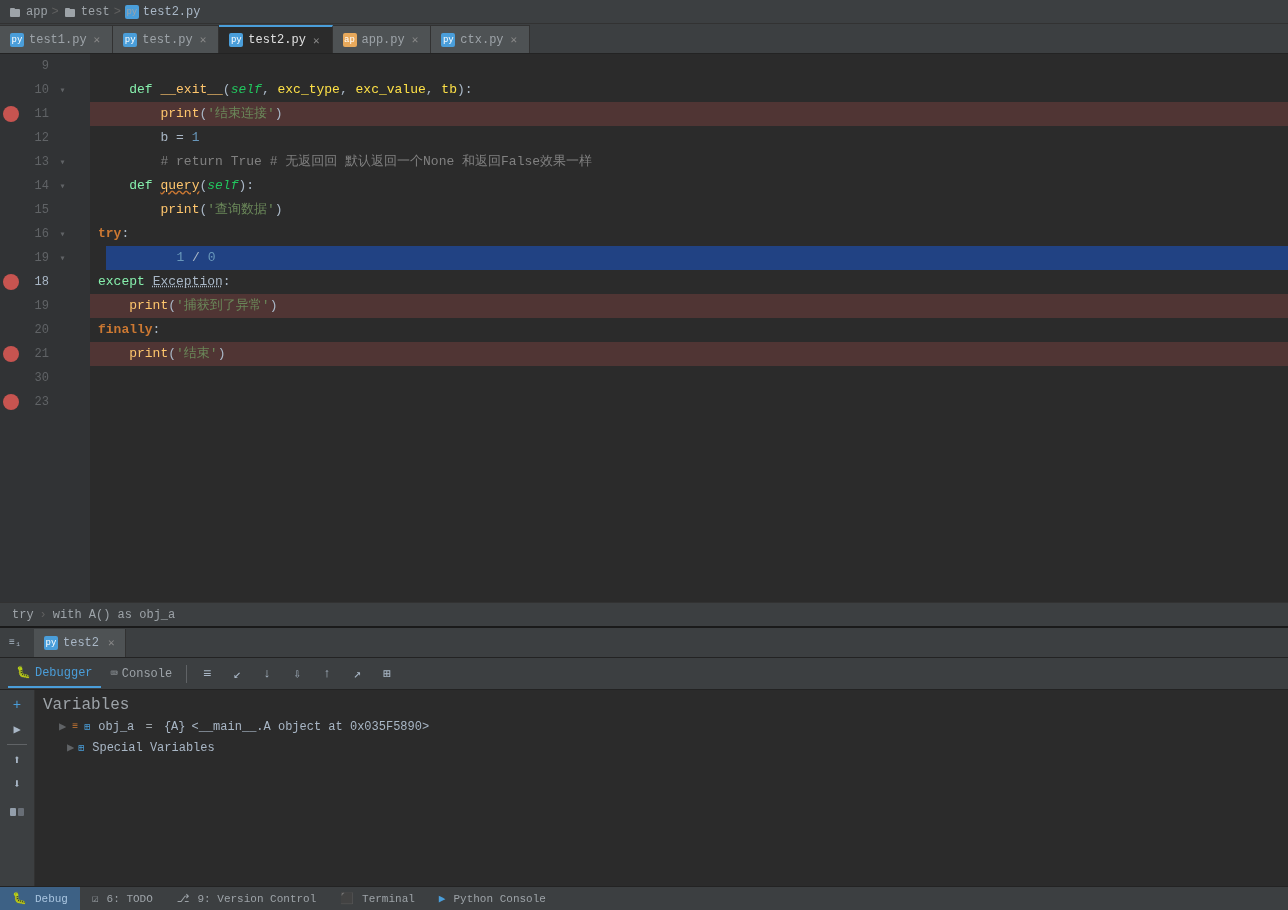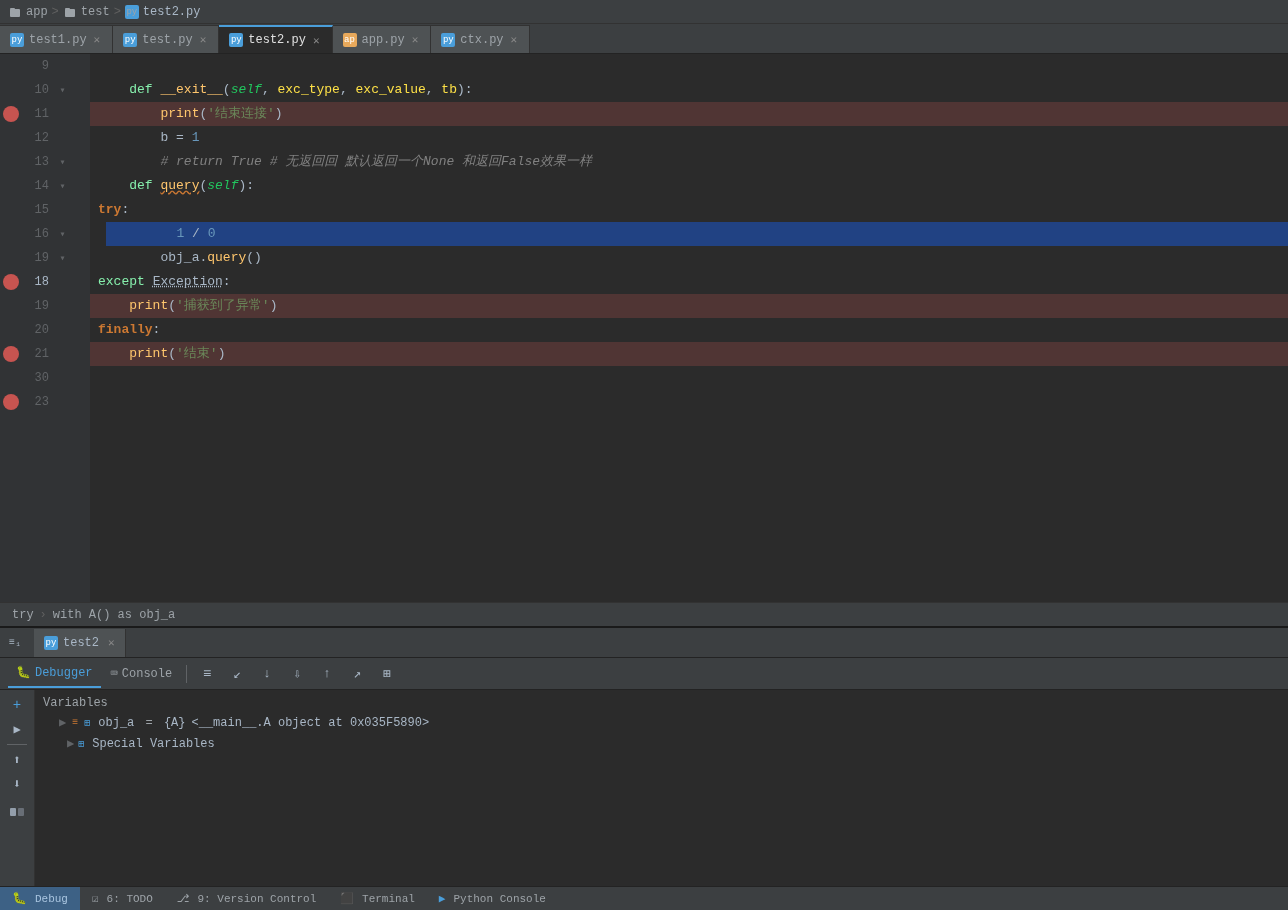--- a/index.html
+++ b/index.html
@@ -119,21 +119,21 @@
       background: #214283;
       margin-left: 16px;
     }
 
     
     .kw { color: #86efac; }
     .kw2 { color: #cc7832; font-weight: bold; }
     .fn { color: #ffc66d; }
     .fn-def { color: #ffc66d; }
     .string { color: #6a8759; }
-    .comment { color: #808080; font-style: italic; }
+    .comment { color: #808080; }
     .number { color: #6897bb; }
     .builtin { color: #a9b7c6; }
     .self-kw { color: #22c55e; font-style: italic; }
     .param { color: #fde047; }
     .op { color: #a9b7c6; }
     .hint { color: #787878; font-style: italic; }
 
     
     .editor-breadcrumb {
       background: #3c3f41;
@@ -212,21 +212,21 @@
     .debug-content {
       flex: 1;
       overflow: auto;
       padding: 4px 0;
     }
 
     .vars-header {
       display: flex;
       align-items: center;
       padding: 2px 8px;
-      font-size: 12px;
+      font-size: 16px;
       color: #9da3a8;
     }
 
     .var-row {
       display: flex;
       align-items: center;
       padding: 3px 8px;
       font-size: 12px;
       color: #a9b7c6;
       gap: 4px;
@@ -495,33 +495,33 @@
       </div>
 
       <div class="code-line">
         &nbsp;&nbsp;&nbsp;&nbsp;&nbsp;&nbsp;&nbsp;&nbsp;<span class="comment"># return True # 无返回回 默认返回一个None 和返回False效果一样</span>
       </div>
 
       <div class="code-line">
         &nbsp;&nbsp;&nbsp;&nbsp;<span class="kw">def</span> <span class="fn-def" style="text-decoration:underline wavy #cc7832;">query</span>(<span class="self-kw">self</span>):
       </div>
 
+      <div class="code-line">
+        &nbsp;&nbsp;&nbsp;&nbsp;&nbsp;&nbsp;&nbsp;&nbsp;<span class="fn">print</span>(<span class="string">'查询数据'</span>)
+      </div>
 
       <div class="code-line">
         <span class="kw2">try</span>:
       </div>
 
 
       <div class="code-line highlighted-current">
         &nbsp;&nbsp;&nbsp;&nbsp;&nbsp;&nbsp;&nbsp;&nbsp;<span style="color:#a9b7c6;"><span class="number">1</span> / <span class="number">0</span></span>
       </div>
 
-      <div class="code-line">
-        &nbsp;&nbsp;&nbsp;&nbsp;&nbsp;&nbsp;&nbsp;&nbsp;<span class="builtin">obj_a</span>.<span class="fn">query</span>()
-      </div>
 
       <div class="code-line">
         <span class="kw">except</span> <span style="color:#a9b7c6;text-decoration:underline dotted;">Exception</span>:
       </div>
 
       <div class="code-line highlighted-bp">
         &nbsp;&nbsp;&nbsp;&nbsp;<span class="fn">print</span>(<span class="string">'捕获到了异常'</span>)
       </div>
 
       <div class="code-line">

